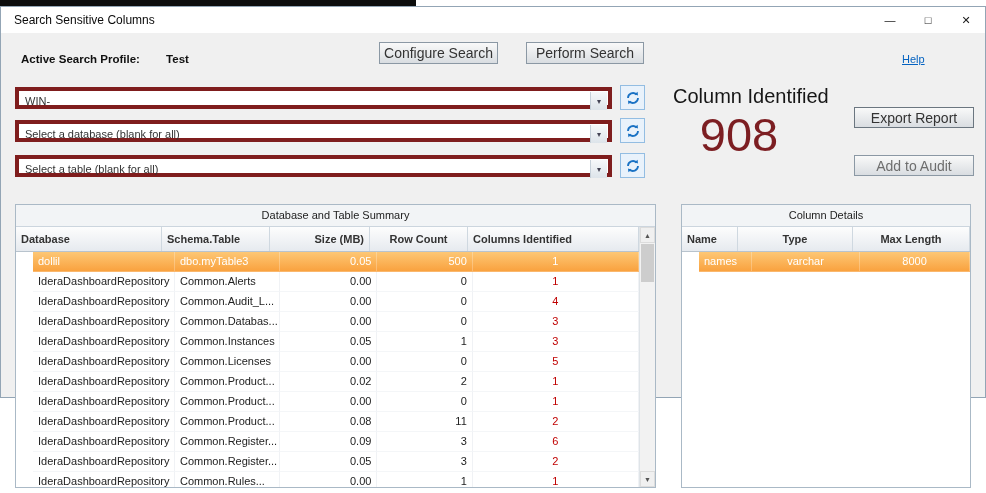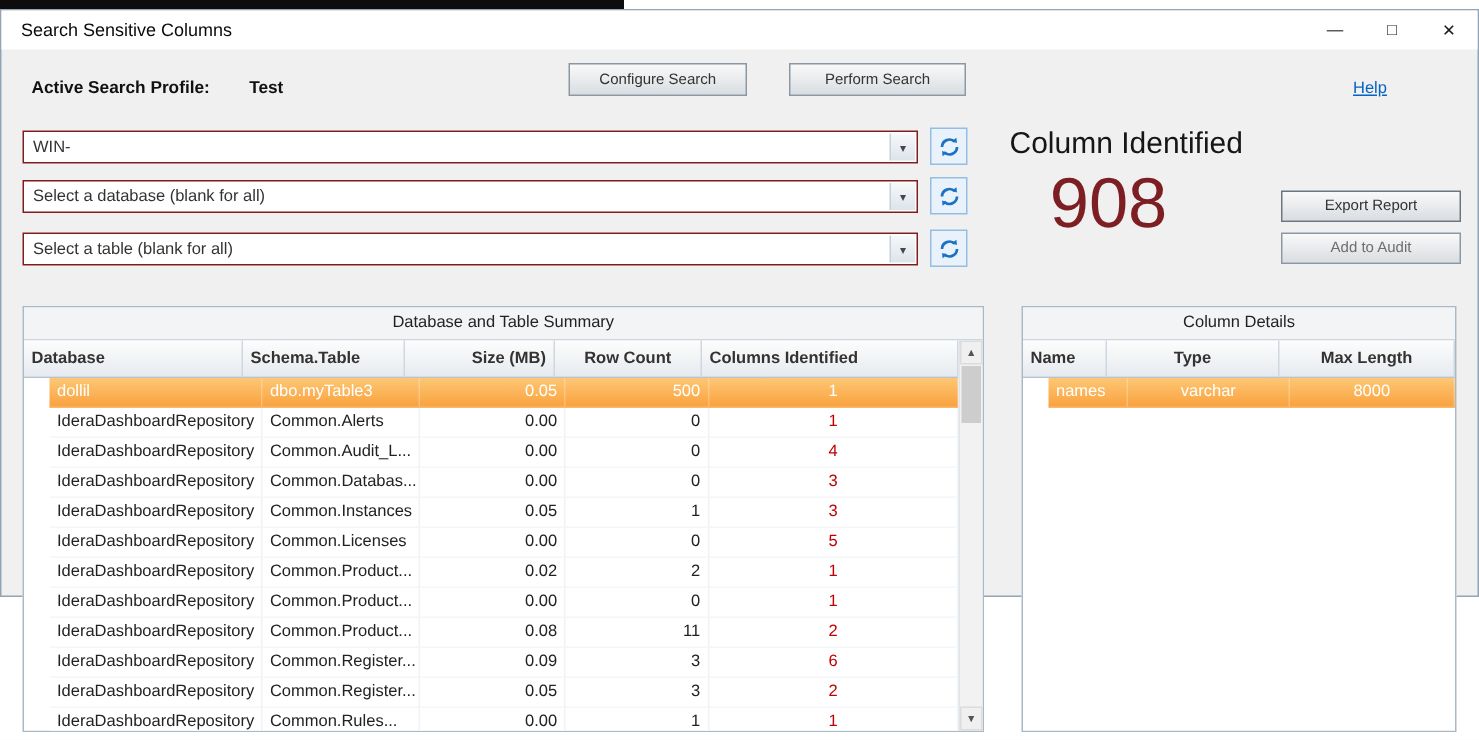--- a/index.html
+++ b/index.html
@@ -10,38 +10,38 @@
   .dialog { position:absolute; left:0; top:6px; width:986px; height:392px; background:#f0f0f0; border:1px solid #93a5b5; }
 
   .titlebar { position:absolute; left:0; top:0; width:100%; height:26px; background:#ffffff; display:flex; align-items:center; }
   .title { margin-left:13px; font-size:12px; color:#0a0a0a; }
   .win-controls { margin-left:auto; display:flex; height:100%; }
   .win-btn { width:38px; display:flex; align-items:center; justify-content:center; font-size:11px; color:#1a1a1a; cursor:default; }
 
   .profile-row { position:absolute; left:20px; top:46px; font-size:11.5px; font-weight:bold; color:#111; }
   .pv { margin-left:23px; }
 
-  .btn { position:absolute; height:22px; background:linear-gradient(#f9f9f9,#d9dde1); border:1px solid #8b98a4; font-family:inherit; font-size:10px; color:#333;
+  .btn { position:absolute; height:22px; background:linear-gradient(#f9f9f9,#d9dde1); border:1px solid #8b98a4; font-family:inherit; font-size:14px; color:#333;
          display:flex; align-items:center; justify-content:center; cursor:default; }
   .configure { left:378px; top:35px; width:119px; }
   .perform   { left:525px; top:35px; width:118px; }
   .help { position:absolute; left:901px; top:46px; font-size:11px; color:#0563c1; text-decoration:underline; cursor:pointer; }
 
-  .combo { position:absolute; left:14px; width:597px; height:22px; background:#fff; border:1px solid #7f1d1d; font-size:11px; color:#333; }
+  .combo { position:absolute; left:14px; width:597px; height:22px; background:#fff; border:4px solid #7f1d1d; font-size:11px; color:#333; }
   .combo-text { position:absolute; left:6px; top:0; line-height:20px; white-space:nowrap; }
   .arrow { position:absolute; right:1px; top:1px; width:17px; height:18px; background:linear-gradient(#f6f8fa,#dde4ea);
            border-left:1px solid #c6d0d9; display:flex; align-items:center; justify-content:center; font-size:8px; color:#445; }
   .combo1 { top:80px; } .combo2 { top:113px; } .combo3 { top:148px; }
   .refresh { position:absolute; left:619px; width:25px; height:25px; background:#e9f2fb; border:1px solid #93bde2;
              display:flex; align-items:center; justify-content:center; cursor:default; }
   .r1 { top:78px; } .r2 { top:111px; } .r3 { top:146px; }
 
   .heading { position:absolute; left:672px; top:78px; font-size:20px; color:#161616; }
   .count { position:absolute; left:676px; top:100px; width:124px; text-align:center; font-size:47px; color:#7c1e22; }
-  .export { left:853px; top:120px; width:120px; height:21px; border:1px solid #6b7680; }
+  .export { left:853px; top:100px; width:120px; height:21px; border:1px solid #6b7680; }
   .audit  { left:853px; top:148px; width:120px; height:21px; color:#6e6e6e; }
 
   .group { position:absolute; background:#fff; border:1px solid #aab9c6; }
   .g-left  { left:14px;  top:197px; width:641px; height:284px; }
   .g-right { left:680px; top:197px; width:290px; height:284px; }
   .g-title { height:22px; background:#f2f4f6; border-bottom:1px solid #ccd5de; text-align:center; line-height:21px; font-size:11px; color:#222; }
 
   .thead { position:absolute; left:0; top:22px; height:25px; display:flex; background:linear-gradient(#fdfdfd,#e6eaef);
            border-bottom:1px solid #b8c3cd; font-size:11px; font-weight:bold; color:#333; }
   .hc, .rhc { border-right:1px solid #cfd8e0; padding:0 5px; line-height:24px; white-space:nowrap; overflow:hidden; }

